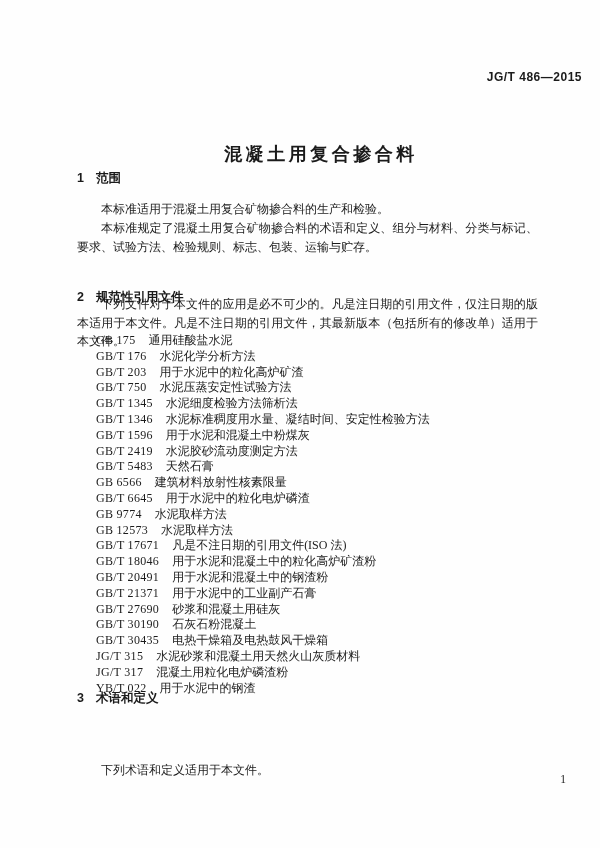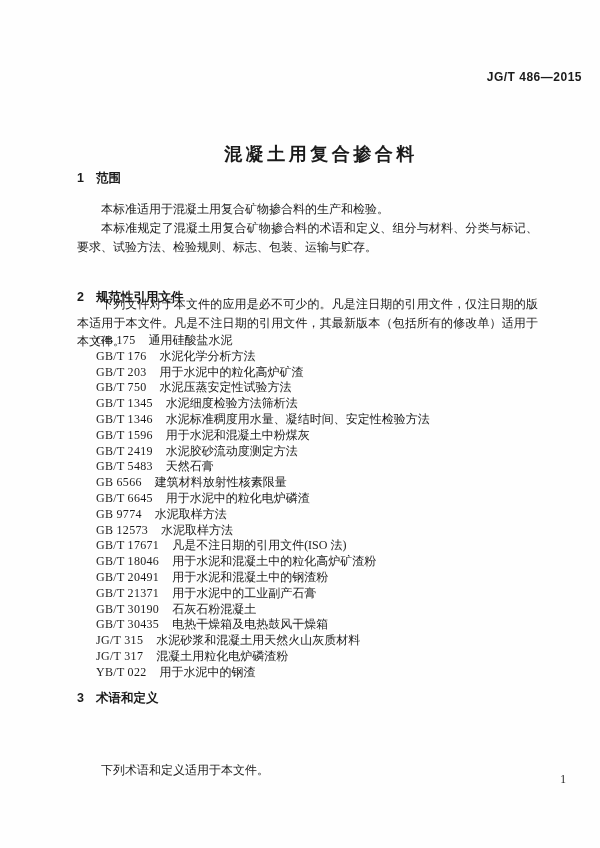--- a/index.html
+++ b/index.html
@@ -172,20 +172,23 @@
 
     <div class="ref-item">
       <span class="ref-code">GB/T 20491</span><span class="ref-title">用于水泥和混凝土中的钢渣粉</span>
     </div>
 
     <div class="ref-item">
       <span class="ref-code">GB/T 21371</span><span class="ref-title">用于水泥中的工业副产石膏</span>
     </div>
 
 
+    <div class="ref-item">
+      <span class="ref-code">GB/T 27690</span><span class="ref-title">砂浆和混凝土用硅灰</span>
+    </div>
 
     <div class="ref-item">
       <span class="ref-code">GB/T 30190</span><span class="ref-title">石灰石粉混凝土</span>
     </div>
 
     <div class="ref-item">
       <span class="ref-code">GB/T 30435</span><span class="ref-title">电热干燥箱及电热鼓风干燥箱</span>
     </div>
 
     <div class="ref-item">

